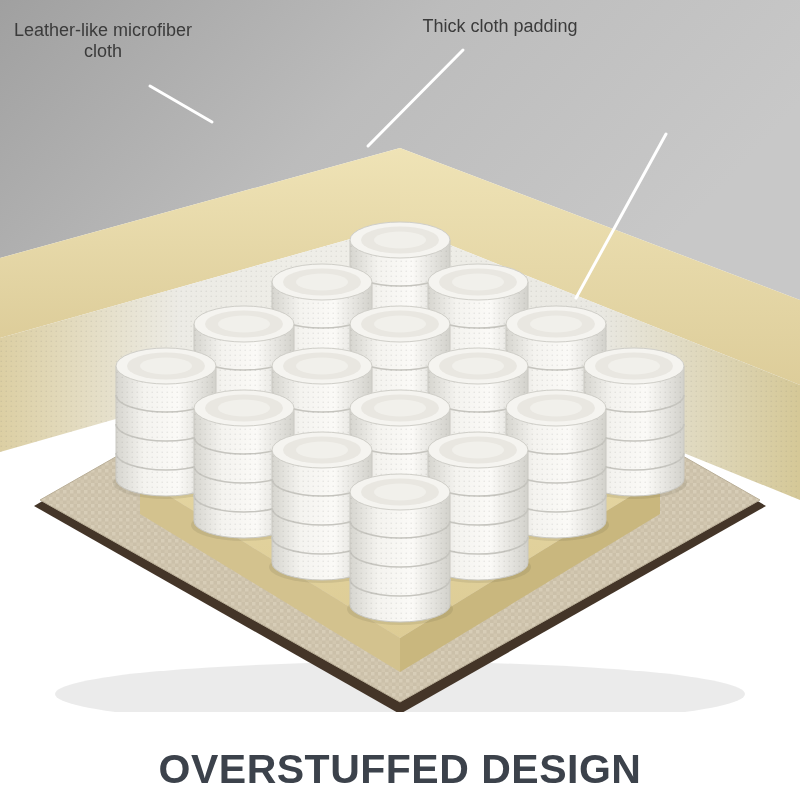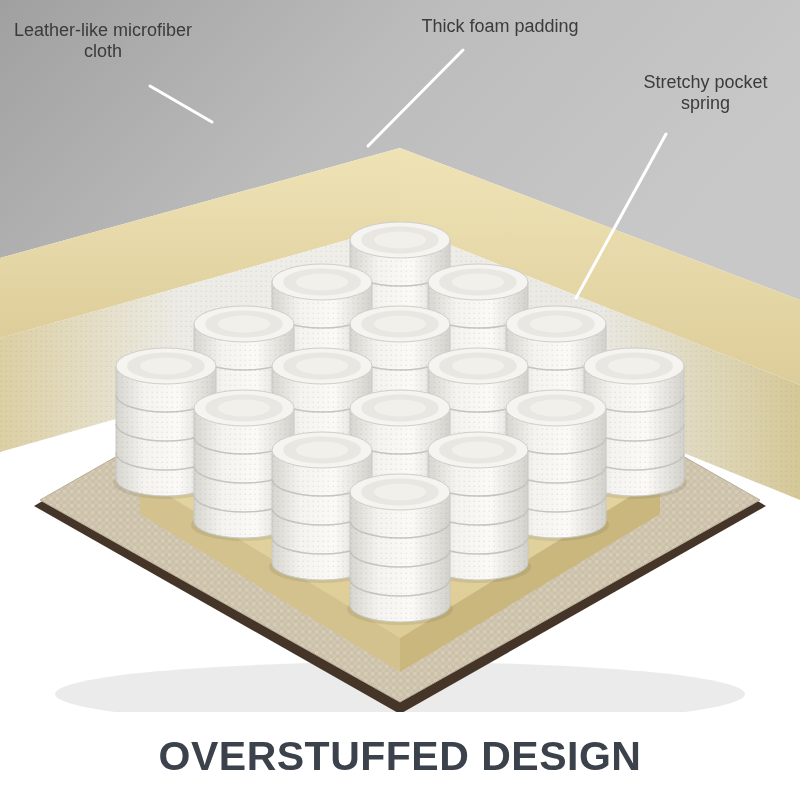--- a/index.html
+++ b/index.html
@@ -10,21 +10,21 @@
   .stage{position:relative;width:800px;height:712px;}
   .scene{position:absolute;left:0;top:0;}
   .callout{
     position:absolute;text-align:center;color:#3b3b3b;
     font-size:18px;line-height:1.18;font-weight:normal;
   }
   .co-left{left:8px;top:20px;width:190px;}
   .co-top{left:375px;top:16px;width:250px;}
   .co-right{left:628px;top:72px;width:155px;}
   .caption{
-    width:800px;text-align:center;margin-top:21px;
+    width:800px;text-align:center;margin-top:34px;
     font-size:41px;font-weight:bold;color:#3c424b;letter-spacing:0.5px;
   }
 </style>
 </head>
 <body>
 
 <div class="stage">
 
   <svg class="scene" width="800" height="712" viewBox="0 0 800 712">
     <defs>
@@ -129,20 +129,17 @@
       <path d="M150,86 L212,122"></path>
       <path d="M463,50 L368,146"></path>
       <path d="M666,134 L576,298"></path>
     </g>
   </svg>
 
   <div class="callout co-left">
     <span>Leather-like microfiber cloth</span>
   </div>
   <div class="callout co-top">
-    <span>Thick foam padding</span>
-  </div>
-  <div class="callout co-right">
-    <span>Stretchy pocket spring</span>
+    <span>Thick cloth padding</span>
   </div>
 </div>
 
 <div class="caption">OVERSTUFFED DESIGN</div>
 
 </body></html>

